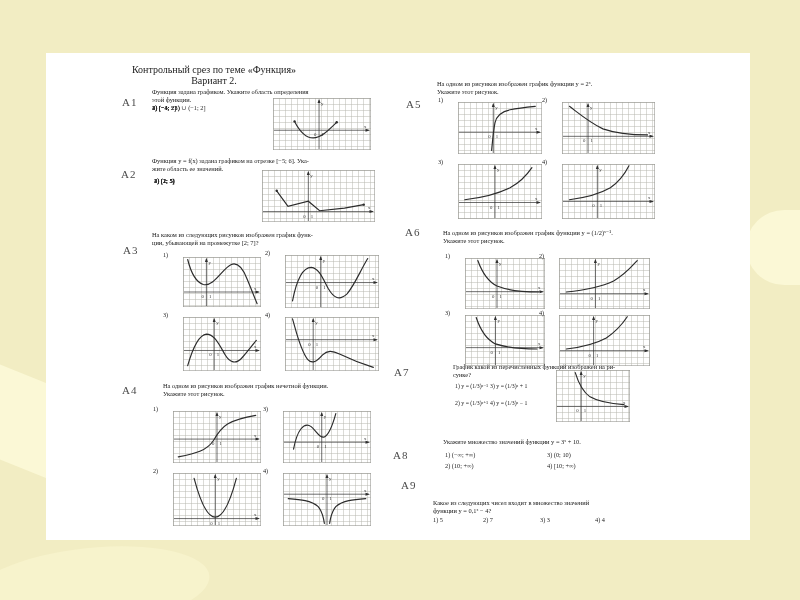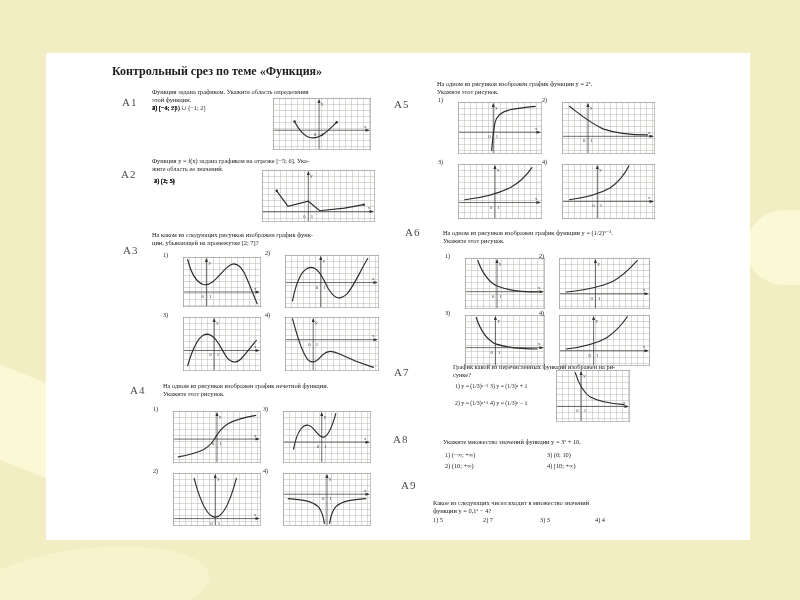--- a/index.html
+++ b/index.html
@@ -13,41 +13,42 @@
     transform:skewY(22deg);transform-origin:left top;}
   #sw-right{left:746px;top:210px;width:70px;height:75px;background:#fbf8d6;
     border-radius:55% 0 0 55% / 50% 0 0 50%;}
   #sw-bottom{left:-30px;top:548px;width:240px;height:80px;background:#f7f3cc;
     border-radius:50%;transform:rotate(-6deg);}
   #page{
     position:absolute;left:46px;top:53px;width:704px;height:487px;
     background:#ffffff;color:#1c1c1c;
   }
   #page *{position:absolute;}
-  .title{font-weight:bold;font-size:12px;width:204px;left:66px;white-space:nowrap;}
+  .title{font-weight:normal;font-size:10px;text-align:center;width:204px;left:66px;white-space:nowrap;}
   .qlabel{font-size:11px;color:#4a4a4a;letter-spacing:1px;font-family:"Liberation Serif",serif;}
   .qtext{font-size:6.4px;color:#222;white-space:nowrap;}
   .opt{font-size:6.3px;color:#222;white-space:nowrap;position:relative;height:9px;}
   .optlist{line-height:9px;}
   .optcell{font-size:6.3px;color:#222;white-space:nowrap;}
   .optsmall{font-size:5.8px;color:#222;white-space:nowrap;}
   .cell .glabel{font-size:6.2px;color:#222;left:0;top:0;}
   .cell svg{left:10px;top:3px;}
   .graph{background:transparent;}
 </style>
 </head>
 <body>
 
 <div class="swoosh" id="sw-left"></div>
 <div class="swoosh" id="sw-right"></div>
 <div class="swoosh" id="sw-bottom"></div>
 
 <div id="page">
 
   <div class="title" style="top:11px">Контрольный срез по теме «Функция»</div>
+  <div class="title" style="top:22px">Вариант 2.</div>
 
   <span class="qlabel" style="left:76px;top:43px">A1</span>
   <div class="qtext" style="left:106px;top:35px">Функция задана графиком. Укажите область определения</div>
   <div class="qtext" style="left:106px;top:42.5px">этой функции.</div>
   <div class="optlist" style="left:106px;top:50px;width:110px">
     <div class="opt">1) [−4; −3) ∪ (−1; 2]</div>
     <div class="opt">2) [−1; 2]</div>
     <div class="opt">3) (−3; −1)</div>
     <div class="opt">4) [−4; 2]</div>
   </div>
@@ -165,21 +166,21 @@
           <text x="87" y="20.18" font-size="4.8" fill="#333" font-family="Liberation Serif, serif">x</text>
           <text x="23.2" y="28.68" font-size="4.8" fill="#333" font-family="Liberation Serif, serif">0</text>
           <text x="30.7" y="28.68" font-size="4.8" fill="#333" font-family="Liberation Serif, serif">1</text>
           <g transform="scale(0.94,0.9)">
             <path d="M8,2 C12,16 16,36 24,47 C29,53 34,49 40,42 C45,37 50,37 58,41 C70,47 82,52 94,56" stroke="#2b2b2b" stroke-width="1.15" fill="none" stroke-linecap="round" vector-effect="non-scaling-stroke"></path>
           </g>
         </svg>
       </div>
   </div>
 
-  <span class="qlabel" style="left:84px;top:331px">A4</span>
+  <span class="qlabel" style="left:76px;top:331px">A4</span>
   <div class="qtext" style="left:117px;top:329px">На одном из рисунков изображен график нечетной функции.</div>
   <div class="qtext" style="left:117px;top:336.5px">Укажите этот рисунок.</div>
   <div class="cell" style="left:107px;top:352px;width:100px;height:58px">
     <span class="glabel">1)</span>
     <div class="graph" style="left:10px;top:3px">
         <svg width="88" height="52" viewBox="0 0 88 52">
           <path d="M0.5,0V52M6.5,0V52M12.5,0V52M18.5,0V52M24.5,0V52M30.5,0V52M36.5,0V52M42.5,0V52M48.5,0V52M54.5,0V52M60.5,0V52M66.5,0V52M72.5,0V52M78.5,0V52M84.5,0V52M0,0.5H88M0,6.5H88M0,12.5H88M0,18.5H88M0,24.5H88M0,30.5H88M0,36.5H88M0,42.5H88M0,48.5H88" stroke="#b6b6ae" stroke-width="0.5" fill="none"></path>
           <rect x="0.3" y="0.3" width="87.4" height="51.4" stroke="#9a9a94" stroke-width="0.6" fill="none"></rect>
           <path d="M44,2.5V51 M1,28.080000000000002H85.5" stroke="#2f2f2f" stroke-width="0.7" fill="none"></path>
           <path d="M42.5,5 L44,0.8 L45.5,5 Z M82.5,26.580000000000002 L87,28.080000000000002 L82.5,29.580000000000002 Z" fill="#2f2f2f"></path>
@@ -242,21 +243,21 @@
           <text x="39" y="27.200000000000003" font-size="4.8" fill="#333" font-family="Liberation Serif, serif">0</text>
           <text x="46.5" y="27.200000000000003" font-size="4.8" fill="#333" font-family="Liberation Serif, serif">1</text>
           <g transform="scale(0.88,0.8833333333333333)">
             <path d="M6,29 C20,30 32,31 40,38 C44,43 46,50 47,57" stroke="#2b2b2b" stroke-width="1.15" fill="none" stroke-linecap="round" vector-effect="non-scaling-stroke"></path>
             <path d="M53,57 C54,50 56,43 60,38 C68,31 80,30 94,29" stroke="#2b2b2b" stroke-width="1.15" fill="none" stroke-linecap="round" vector-effect="non-scaling-stroke"></path>
           </g>
         </svg>
       </div>
   </div>
 
-  <span class="qlabel" style="left:348px;top:45px">A5</span>
+  <span class="qlabel" style="left:360px;top:45px">A5</span>
   <div class="qtext" style="left:391px;top:27px">На одном из рисунков изображен график функции y = 2ˣ.</div>
   <div class="qtext" style="left:391px;top:34.5px">Укажите этот рисунок.</div>
   <div class="cell" style="left:392px;top:43px;width:96px;height:58px">
     <span class="glabel">1)</span>
     <div class="graph" style="left:10px;top:3px">
         <svg width="84" height="52" viewBox="0 0 84 52">
           <path d="M0.5,0V52M6.5,0V52M12.5,0V52M18.5,0V52M24.5,0V52M30.5,0V52M36.5,0V52M42.5,0V52M48.5,0V52M54.5,0V52M60.5,0V52M66.5,0V52M72.5,0V52M78.5,0V52M0,0.5H84M0,6.5H84M0,12.5H84M0,18.5H84M0,24.5H84M0,30.5H84M0,36.5H84M0,42.5H84M0,48.5H84" stroke="#b6b6ae" stroke-width="0.5" fill="none"></path>
           <rect x="0.3" y="0.3" width="83.4" height="51.4" stroke="#9a9a94" stroke-width="0.6" fill="none"></rect>
           <path d="M35.28,2.5V51 M1,30.159999999999997H81.5" stroke="#2f2f2f" stroke-width="0.7" fill="none"></path>
           <path d="M33.78,5 L35.28,0.8 L36.78,5 Z M78.5,28.659999999999997 L83,30.159999999999997 L78.5,31.659999999999997 Z" fill="#2f2f2f"></path>
@@ -417,21 +418,21 @@
         <text x="27.16" y="7" font-size="4.8" fill="#333" font-family="Liberation Serif, serif">y</text>
         <text x="67" y="33.9" font-size="4.8" fill="#333" font-family="Liberation Serif, serif">x</text>
         <text x="20.16" y="42.4" font-size="4.8" fill="#333" font-family="Liberation Serif, serif">0</text>
         <text x="27.66" y="42.4" font-size="4.8" fill="#333" font-family="Liberation Serif, serif">1</text>
         <g transform="scale(0.74,0.8666666666666667)">
           <path d="M26,3 C30,14 36,25 46,31 C58,37 74,39 92,40" stroke="#2b2b2b" stroke-width="1.15" fill="none" stroke-linecap="round" vector-effect="non-scaling-stroke"></path>
         </g>
       </svg>
     </div>
 
-  <span class="qlabel" style="left:347px;top:380px">A8</span>
+  <span class="qlabel" style="left:347px;top:396px">A8</span>
   <div class="qtext" style="left:397px;top:385px">Укажите множество значений функции y = 3ˣ + 10.</div>
   <span class="optcell" style="left:399px;top:398px">1) (−∞; +∞)</span>
   <span class="optcell" style="left:501px;top:398px">3) (0; 10)</span>
   <span class="optcell" style="left:399px;top:409px">2) (10; +∞)</span>
   <span class="optcell" style="left:501px;top:409px">4) [10; +∞)</span>
 
   <span class="qlabel" style="left:355px;top:426px">A9</span>
   <div class="qtext" style="left:387px;top:446px">Какое из следующих чисел входит в множество значений</div>
   <div class="qtext" style="left:387px;top:453.5px">функции y = 0,1ˣ − 4?</div>
   <span class="optcell" style="left:387px;top:463px">1) 5</span>

